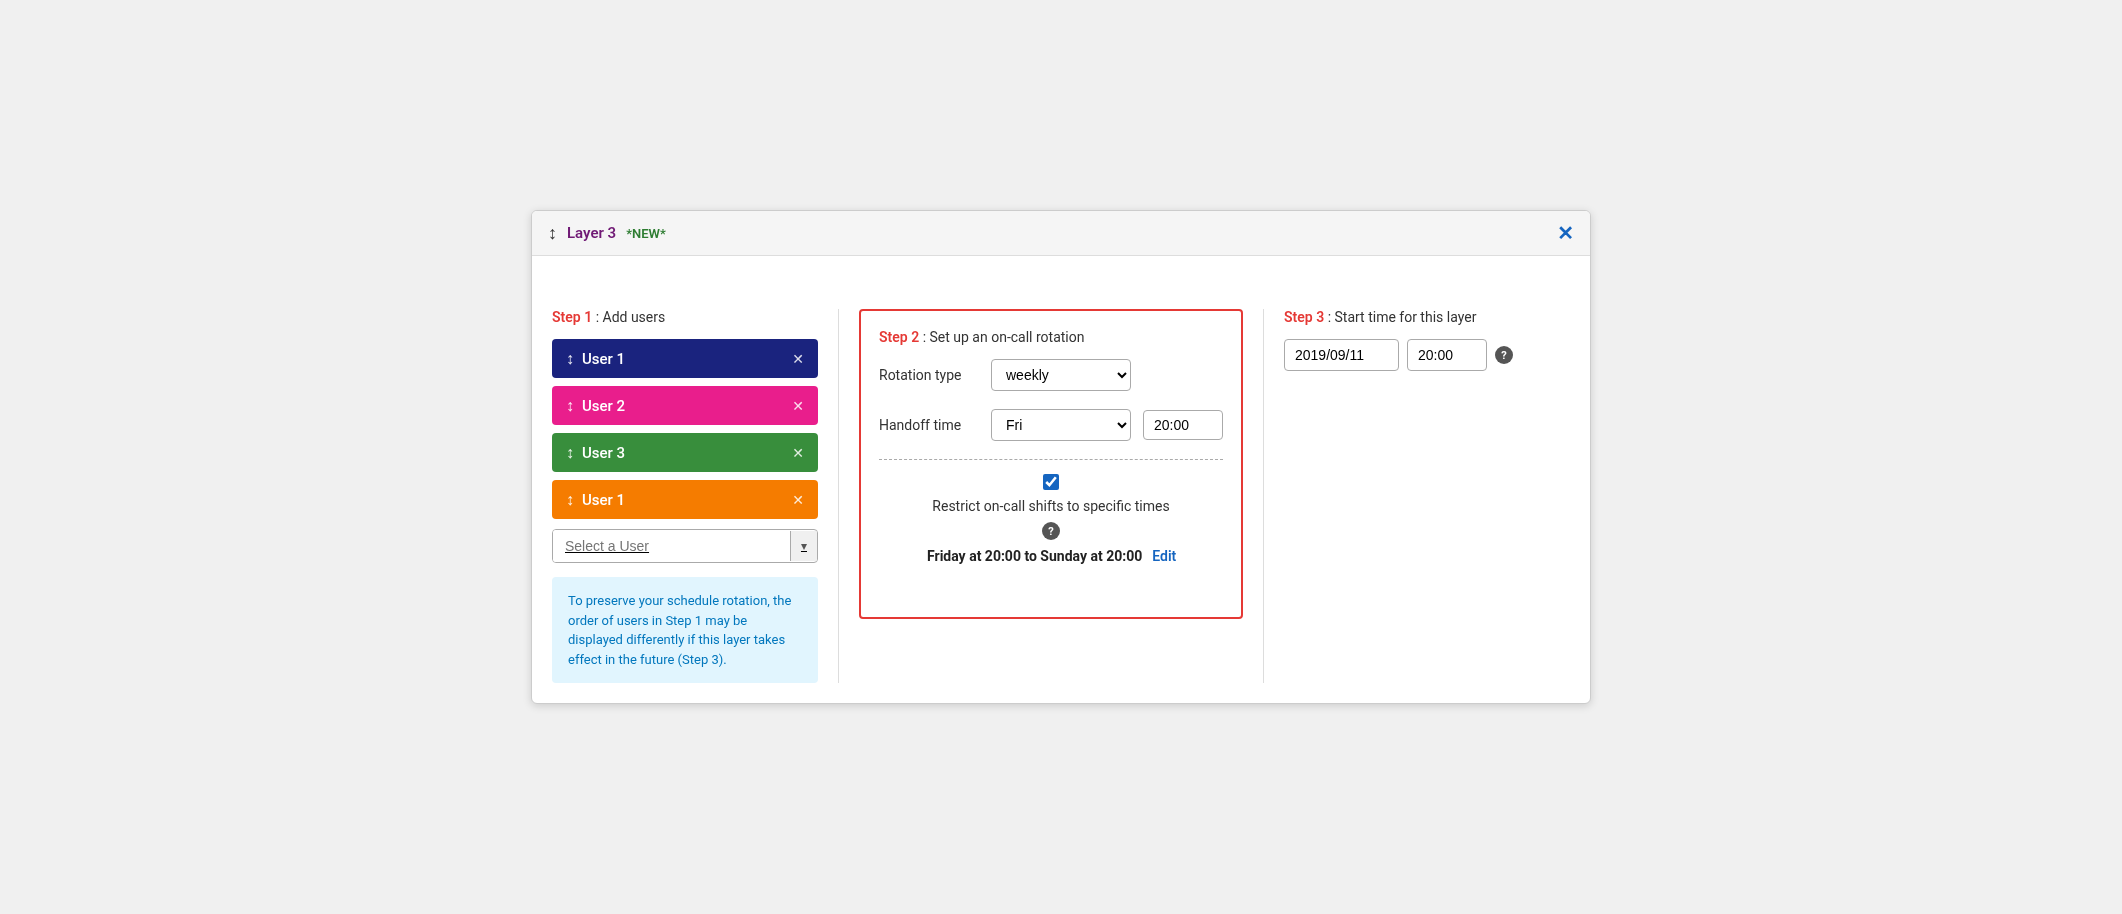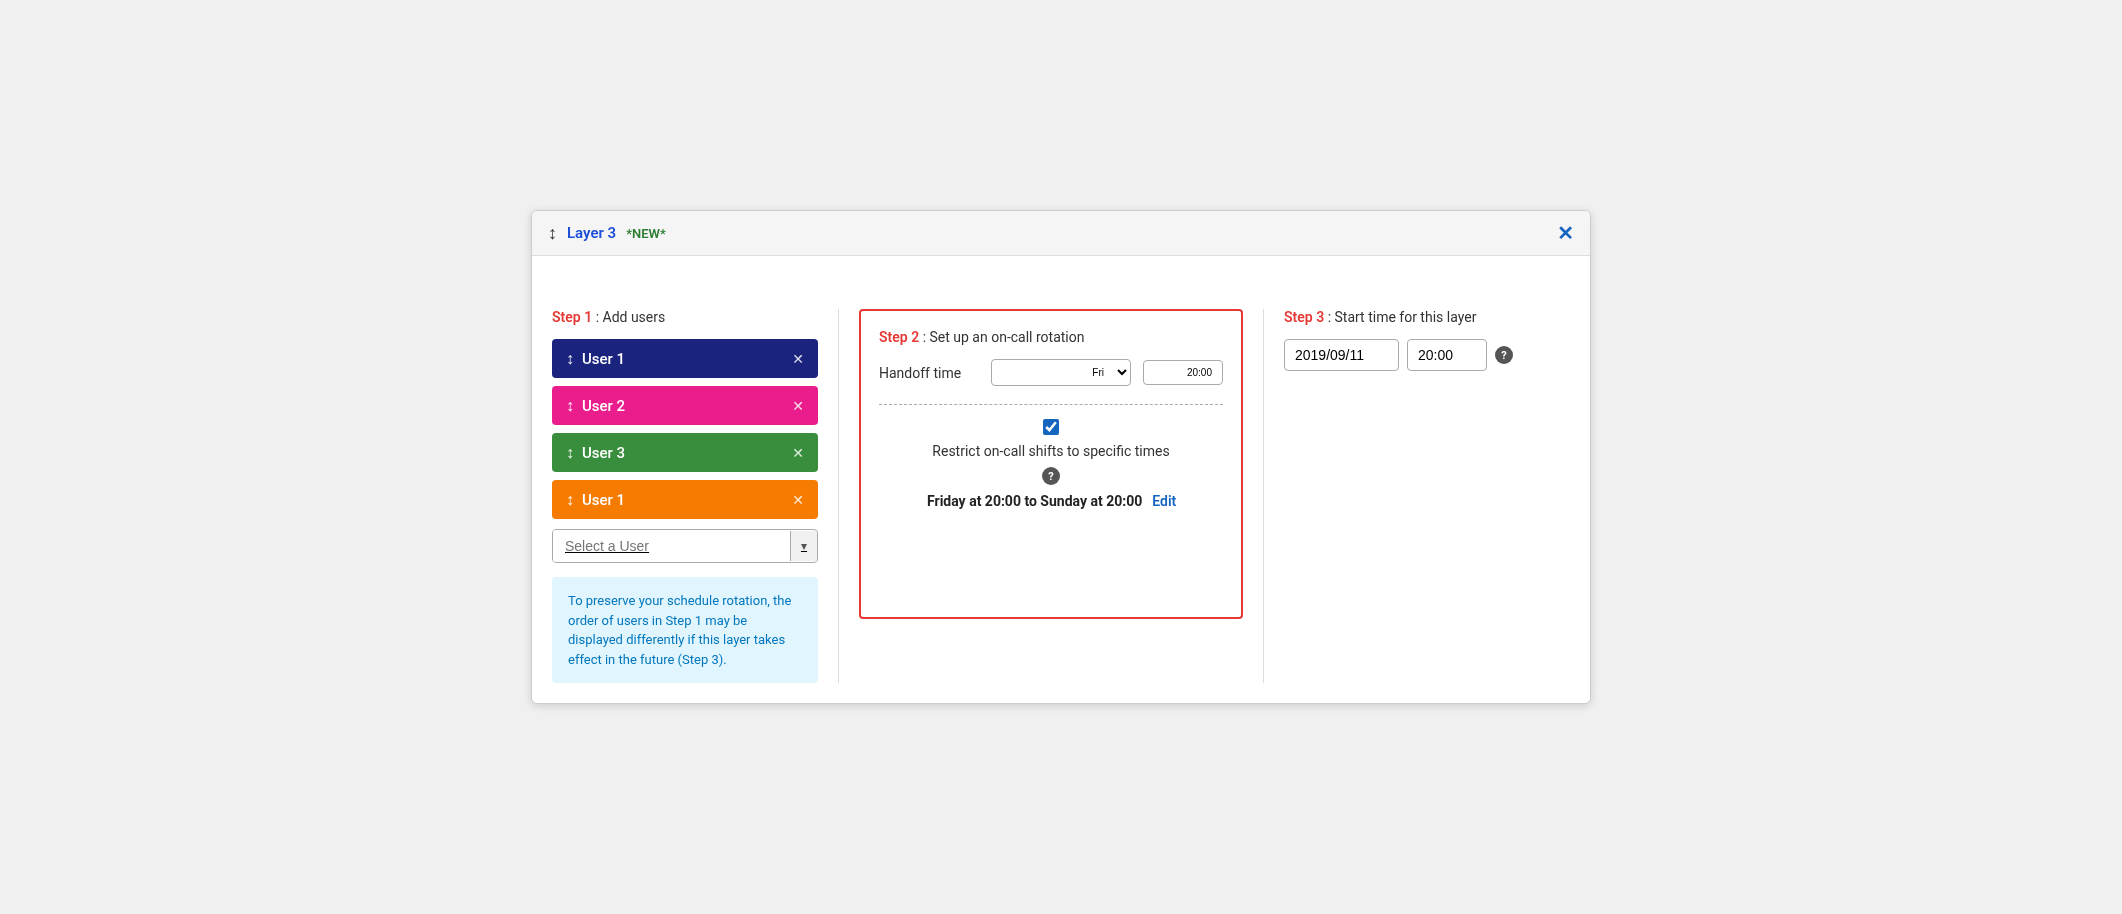--- a/index.html
+++ b/index.html
@@ -29,21 +29,21 @@
       gap: 10px;
     }
     .titlebar-icon {
       color: #333;
       font-size: 18px;
       font-weight: bold;
     }
     .titlebar-title {
       font-size: 15px;
       font-weight: 600;
-      color: #1d4ed8;
+      color: #701a75;
     }
     .titlebar-new {
       font-size: 13px;
       color: #2e7d32;
       font-weight: 600;
     }
     .titlebar-close {
       margin-left: auto;
       color: #1565c0;
       font-size: 20px;
@@ -171,23 +171,22 @@
     .handoff-row {
       display: flex;
       align-items: center;
       gap: 12px;
       margin-bottom: 18px;
     }
     .handoff-input {
       padding: 6px 10px;
       border: 1px solid #aaa;
       border-radius: 4px;
-      font-size: 10px;
+      font-size: 14px;
       width: 80px;
-      text-align: right;
     }
     .divider {
       border: none;
       border-top: 1px dashed #aaa;
       margin: 14px 0;
     }
     .restrict-row {
       display: flex;
       align-items: center;
       gap: 8px;
@@ -315,20 +314,28 @@
     </div>
 
     <div class="column">
       <div class="step2-box">
         <div class="step-header">
           <span class="step-label">Step 2</span>
           <span> : </span>
           <span>Set up an on-call rotation</span>
         </div>
 
+        <div class="form-row">
+          <span class="form-label">Rotation type</span>
+          <select class="form-select">
+            <option>weekly</option>
+            <option>daily</option>
+            <option>custom</option>
+          </select>
+        </div>
 
         <div class="handoff-row">
           <span class="form-label">Handoff time</span>
           <select class="form-select handoff-input" style="width:80px;">
             <option>Mon</option>
             <option>Tue</option>
             <option>Wed</option>
             <option>Thu</option>
             <option selected="">Fri</option>
             <option>Sat</option>

